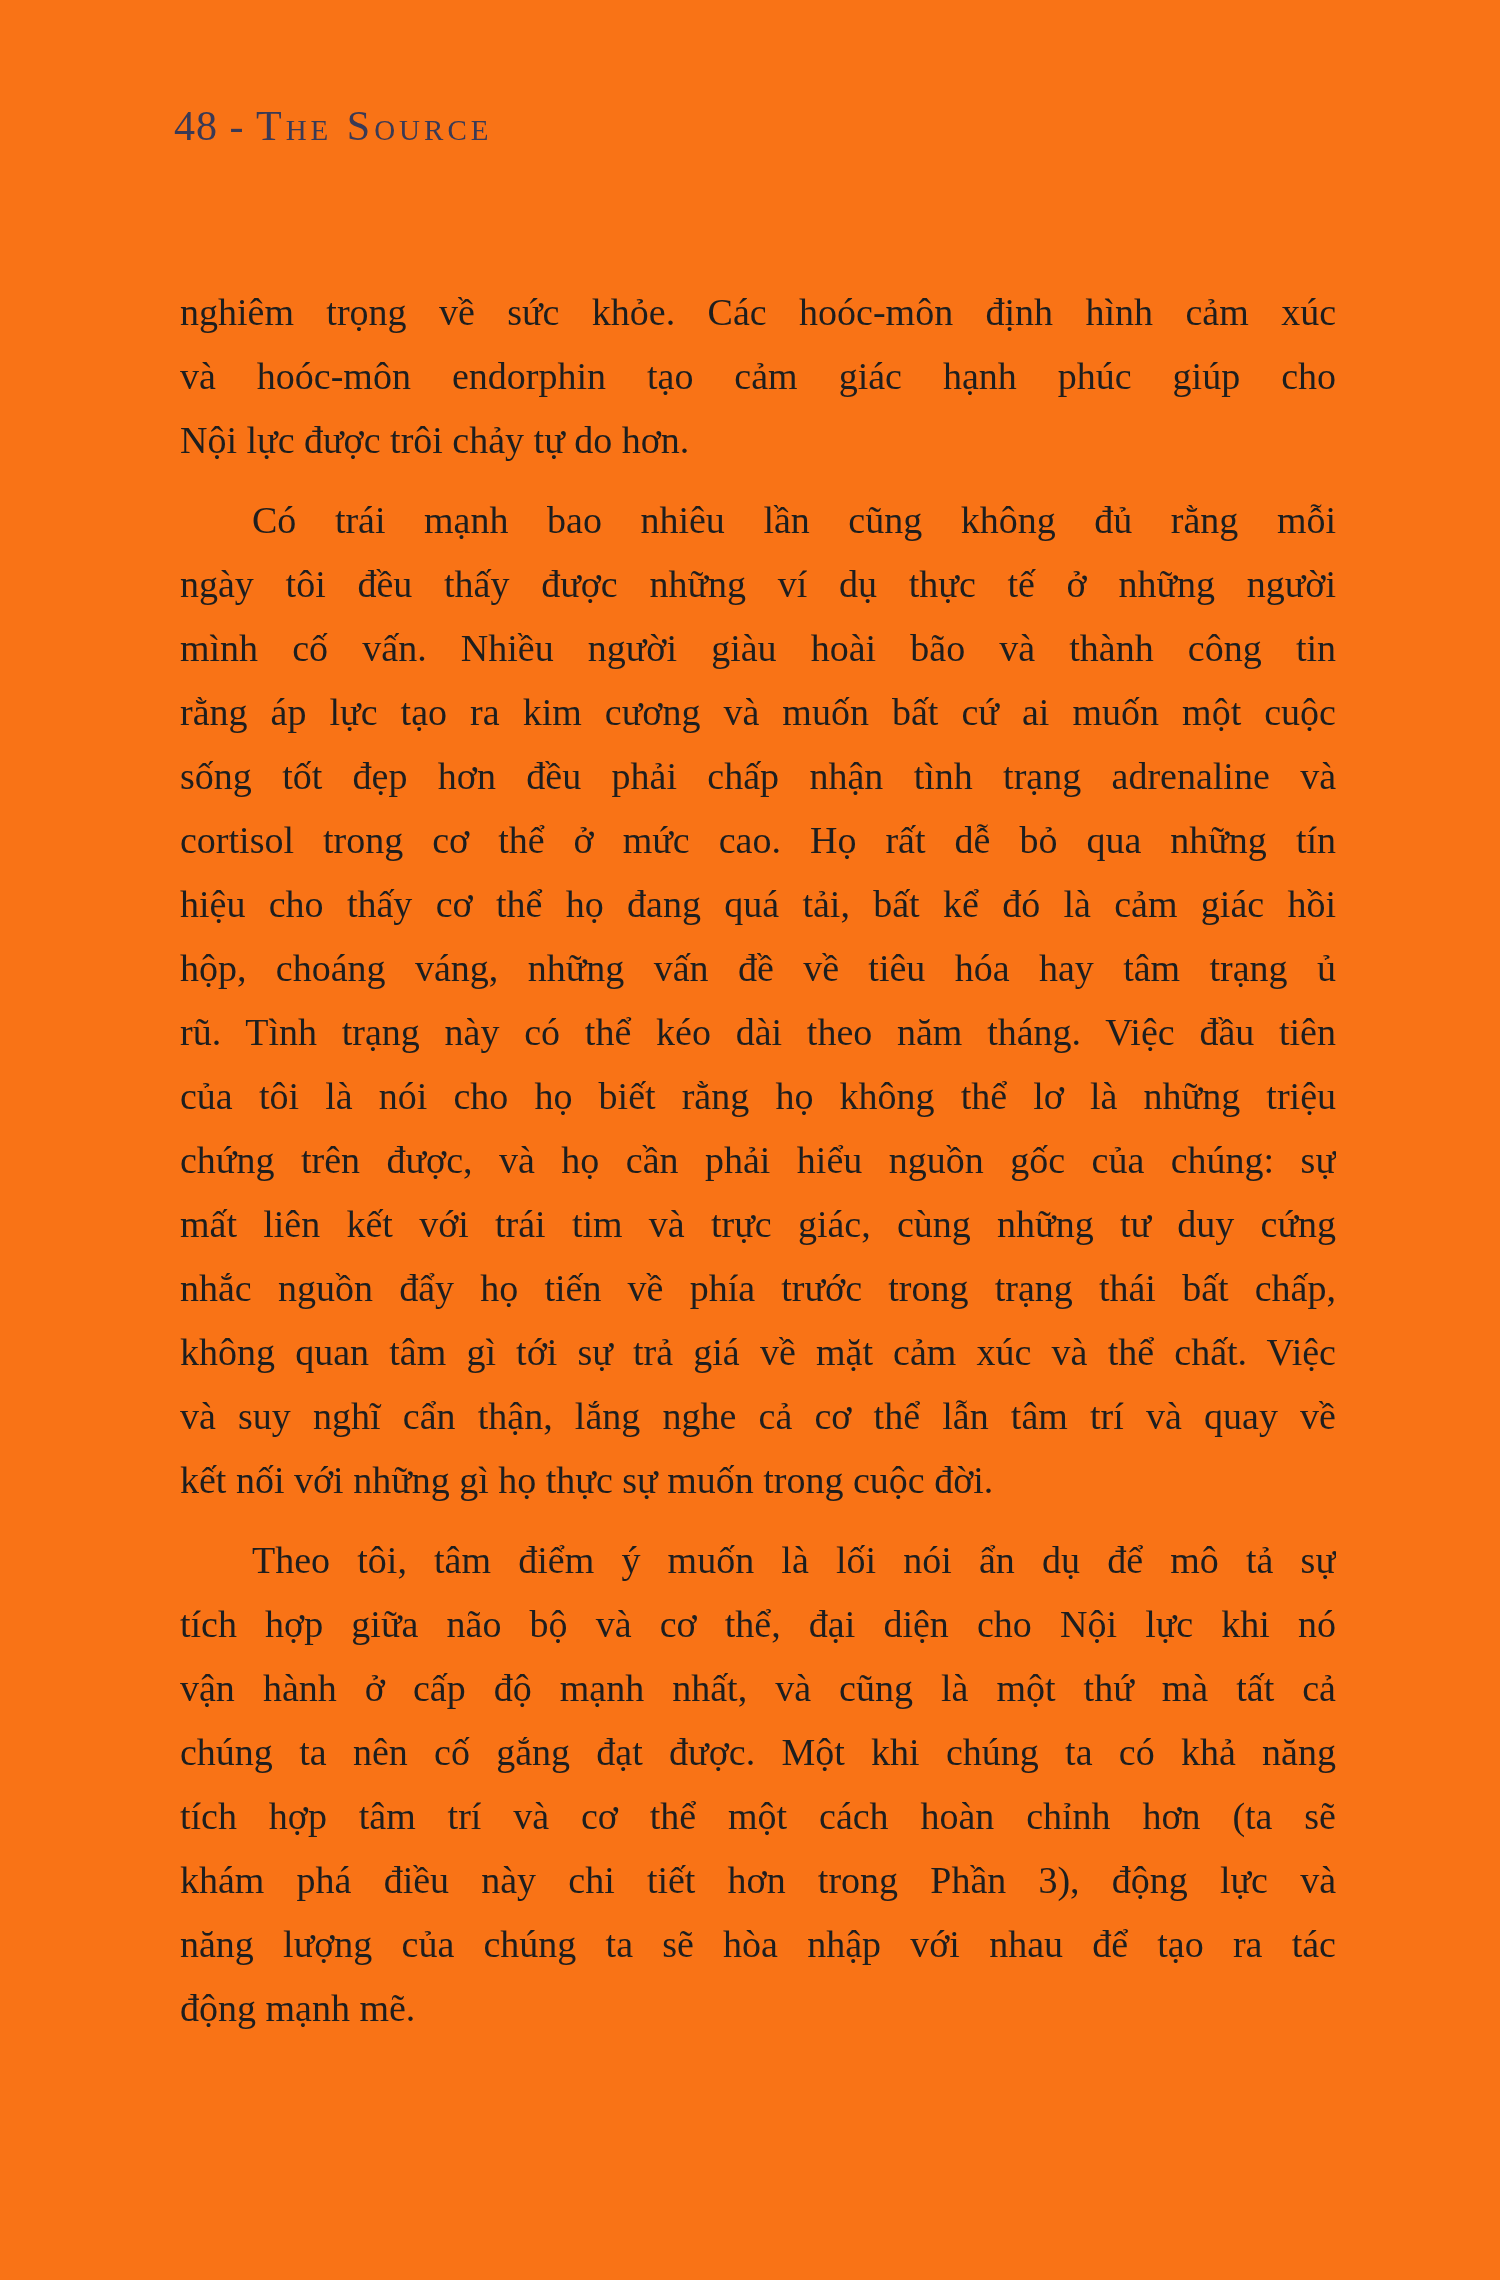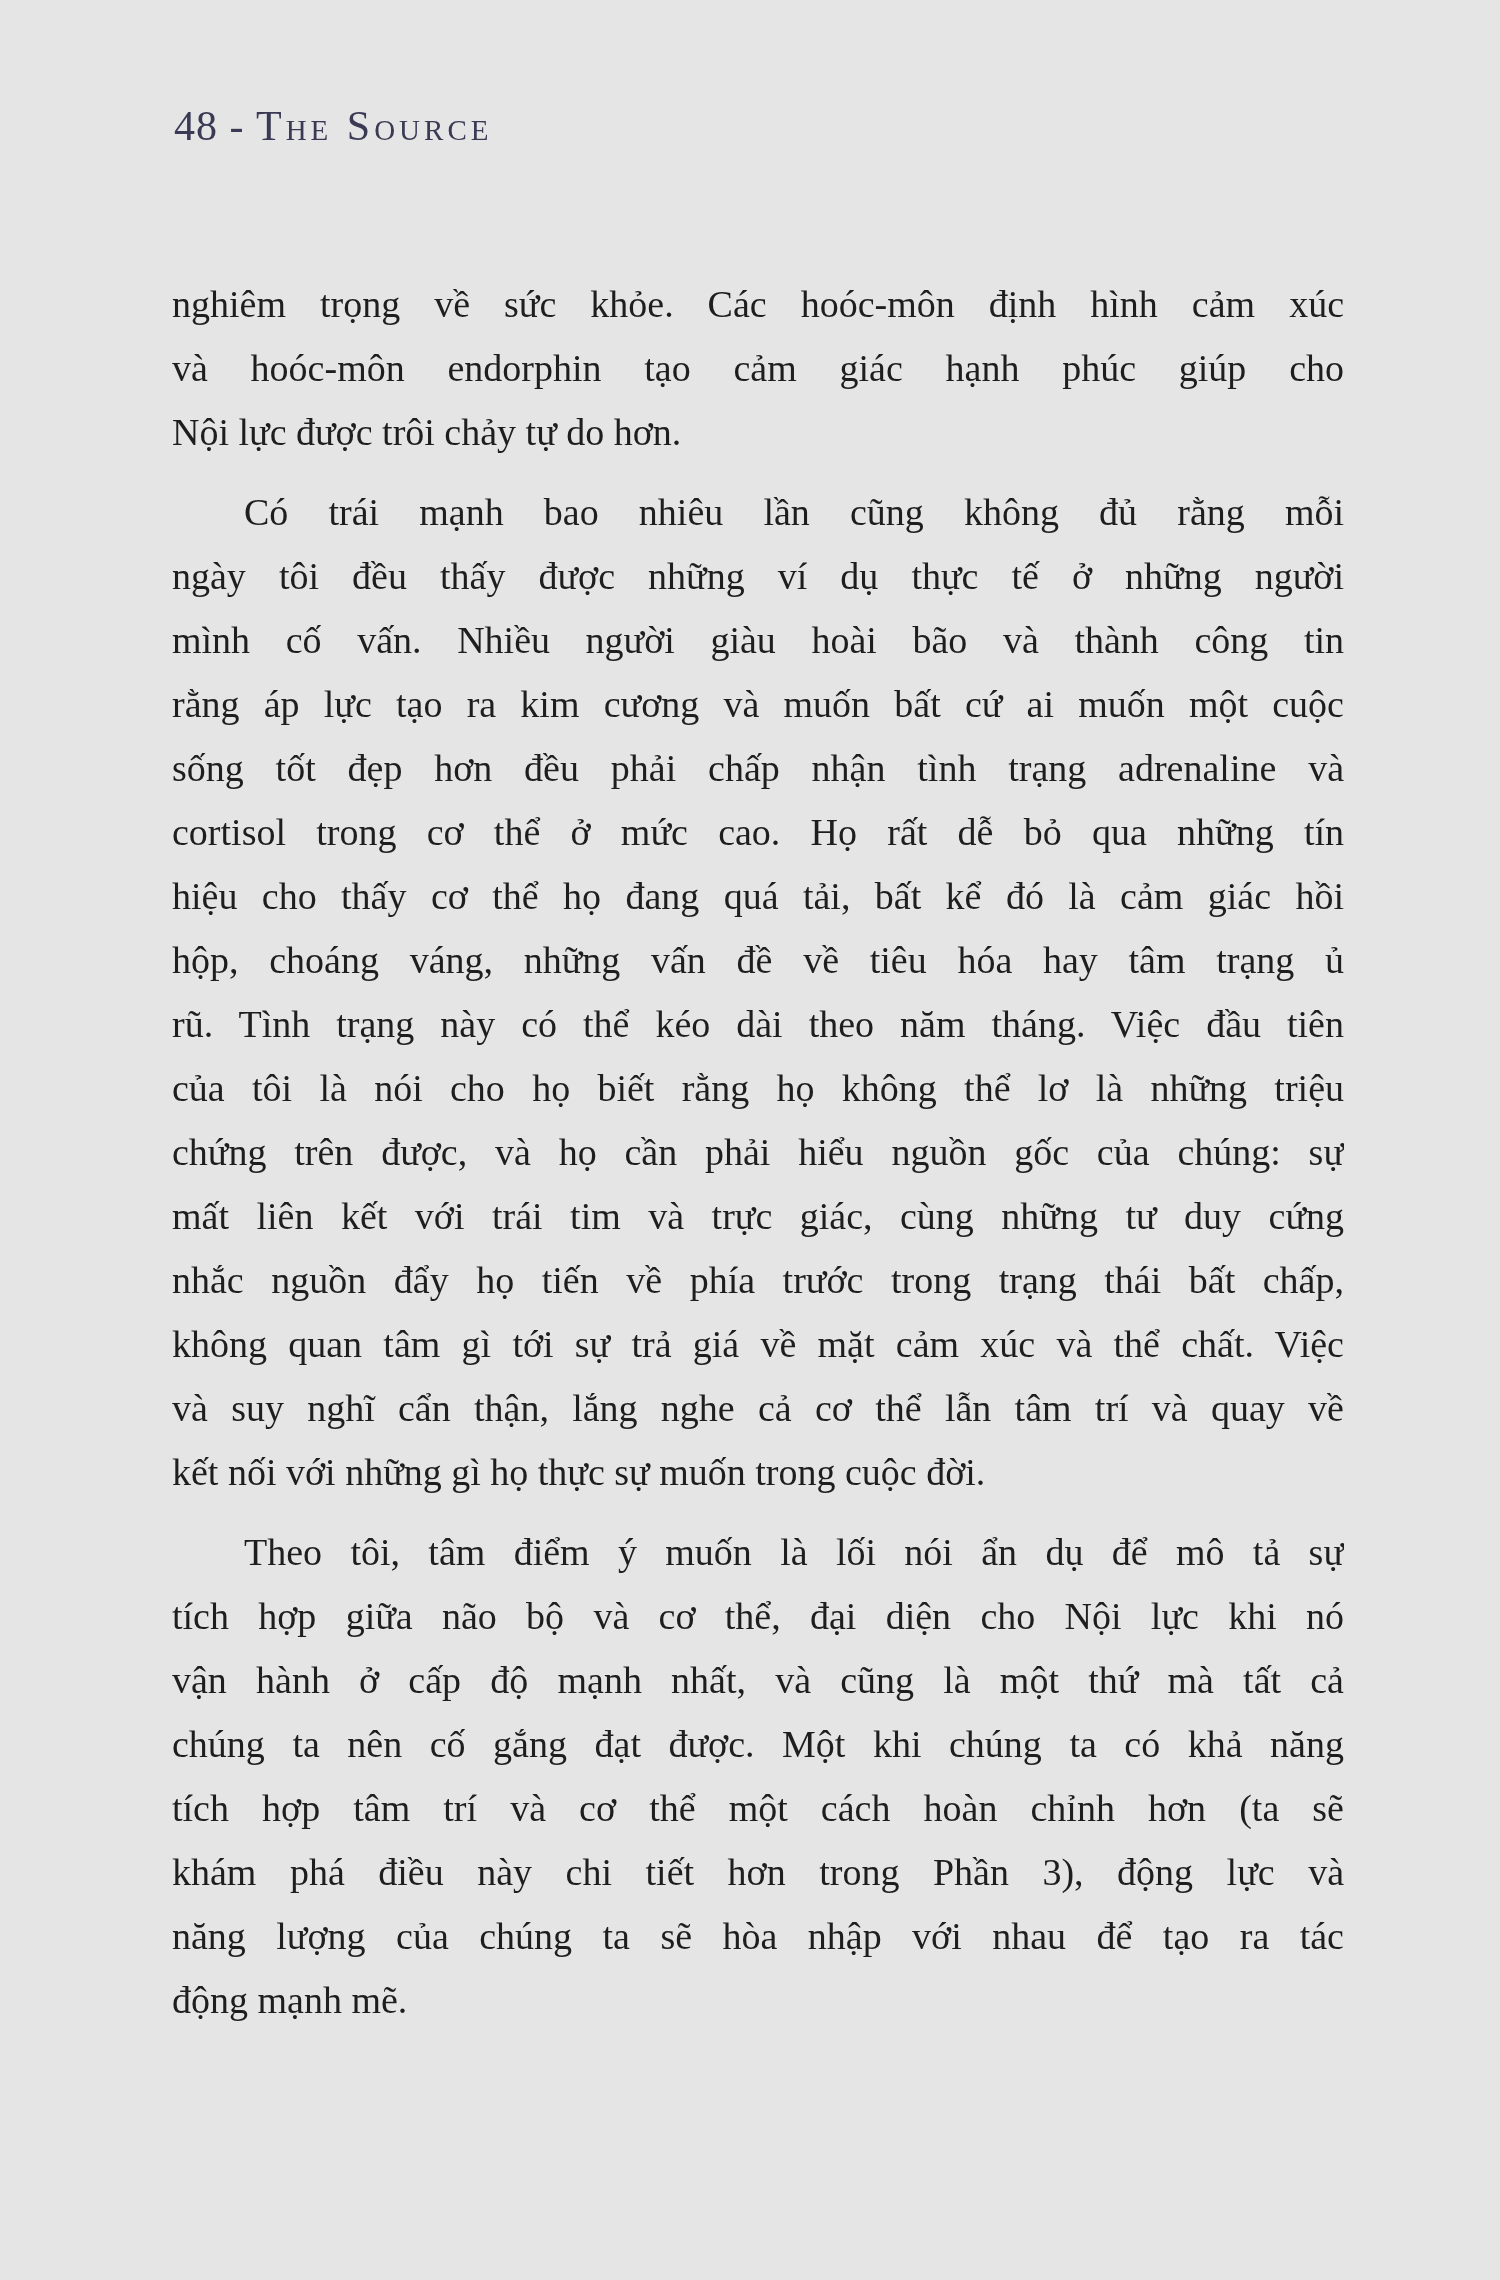--- a/index.html
+++ b/index.html
@@ -4,21 +4,21 @@
 <style>
   html, body {
     margin: 0;
     padding: 0;
     background: #ffffff;
   }
   .page {
     position: relative;
     width: 1500px;
     height: 2280px;
-    background: #e5e5e5;
+    background: #f97316;
     overflow: hidden;
     font-family: "Liberation Serif", "DejaVu Serif", serif;
   }
   .running-header {
     position: absolute;
     left: 174px;
     top: 102px;
     font-size: 42px;
     line-height: 48px;
     color: #3a3a55;
@@ -31,21 +31,21 @@
   }
   .body-text {
     position: absolute;
     left: 172px;
     top: 272px;
     width: 1172px;
     font-size: 38px;
     line-height: 64px;
     color: #1e1e1e;
   }
-  .para { margin: 0; }
+  .para { margin: 8px; }
   .para + .para { margin-top: 16px; }
   .line {
     height: 64px;
     overflow: hidden;
     text-align: justify;
     text-align-last: justify;
     text-justify: inter-word;
   }
   .line.lastline {
     text-align-last: left;

